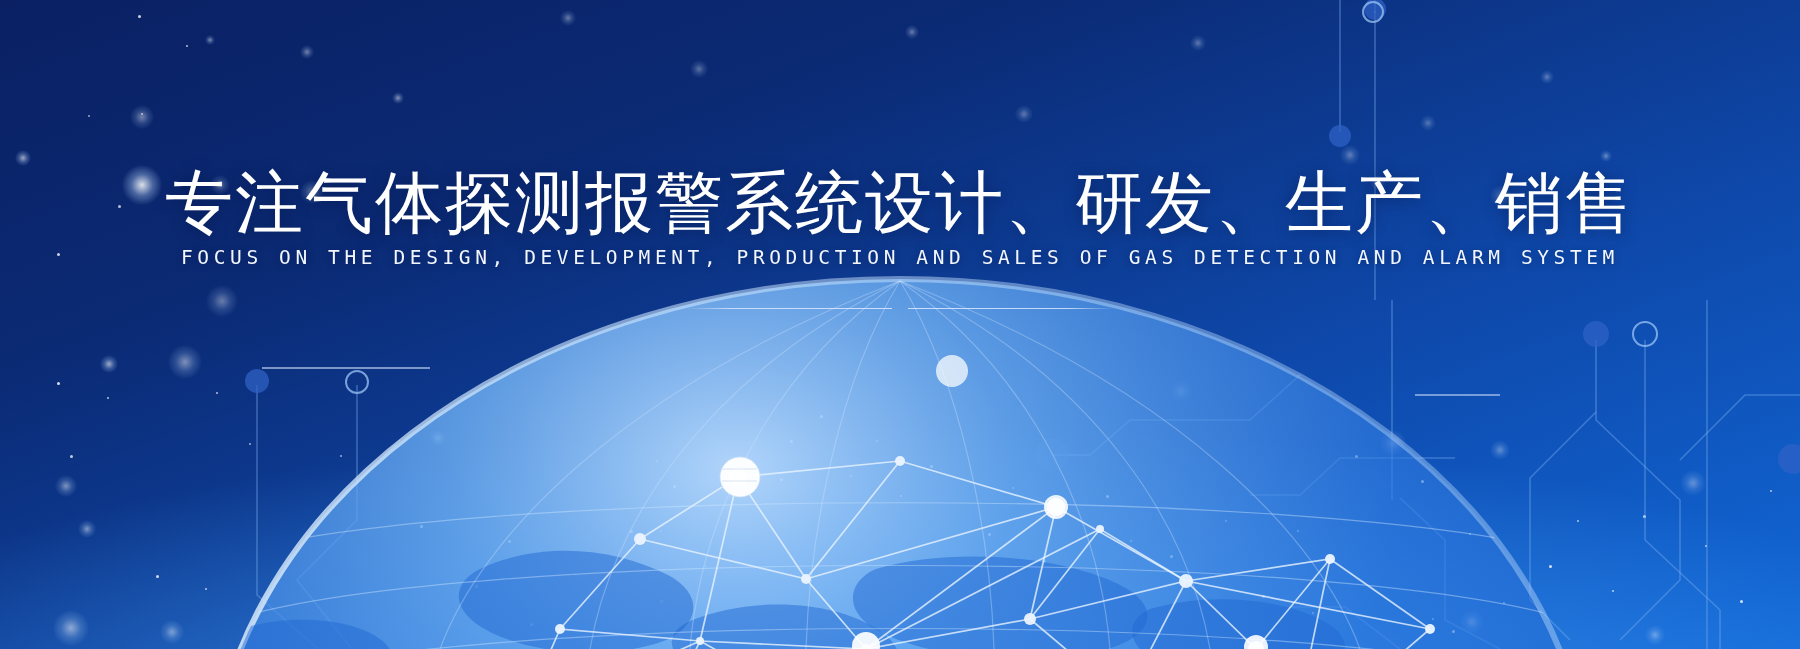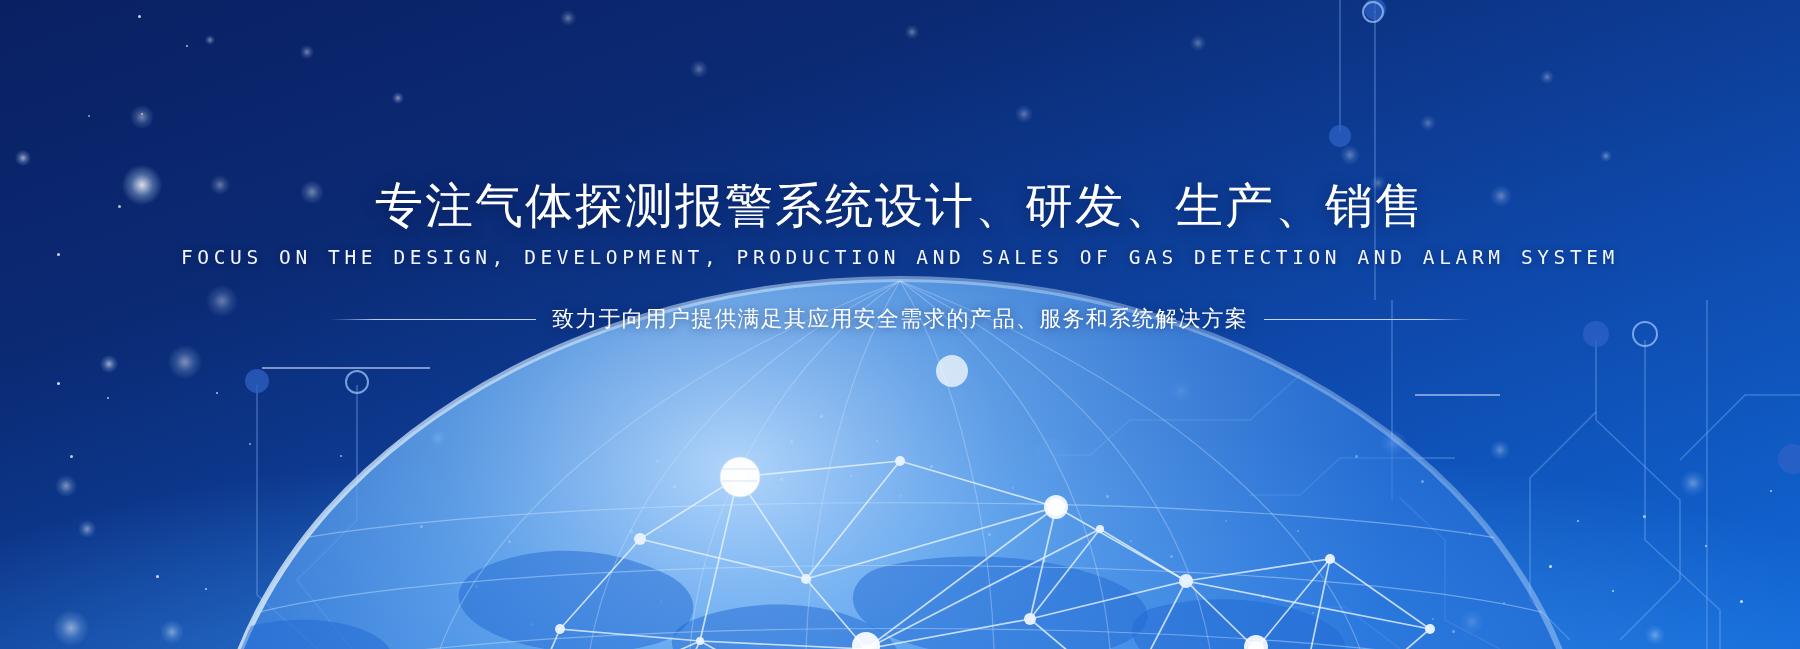--- a/index.html
+++ b/index.html
@@ -26,23 +26,23 @@
   
   .globe-wrap{position:absolute;left:0;right:0;bottom:0;height:420px;overflow:hidden;pointer-events:none;}
 
   
   .content{
     position:absolute;left:0;right:0;top:0;
     text-align:center;
     z-index:40;
   }
   .headline{
-    margin:14px;
+    margin:0;
     position:absolute;top:168px;left:0;right:0;
-    font-size:48px;
+    font-size:68px;
     line-height:1;
     font-weight:400;
     color:#ffffff;
     letter-spacing:2px;
     text-shadow:0 2px 14px rgba(0,20,70,.55);
     white-space:nowrap;
   }
   .subhead{
     margin:0;
     position:absolute;top:248px;left:0;right:0;
@@ -335,18 +335,17 @@
   </div>
 
   <div class="content">
 
     <h1 class="headline">专注气体探测报警系统设计、研发、生产、销售</h1>
 
     <p class="subhead">FOCUS ON THE DESIGN, DEVELOPMENT, PRODUCTION AND SALES OF GAS DETECTION AND ALARM SYSTEM</p>
 
     <div class="tagline-row">
       <span class="rule"></span>
-      <span class="tagline">致力于向用户提供满足其应用安全需求的产品、服务和系统解决方案</span>
       <span class="rule right"></span>
     </div>
 
   </div>
 </div>
 
 </body></html>

